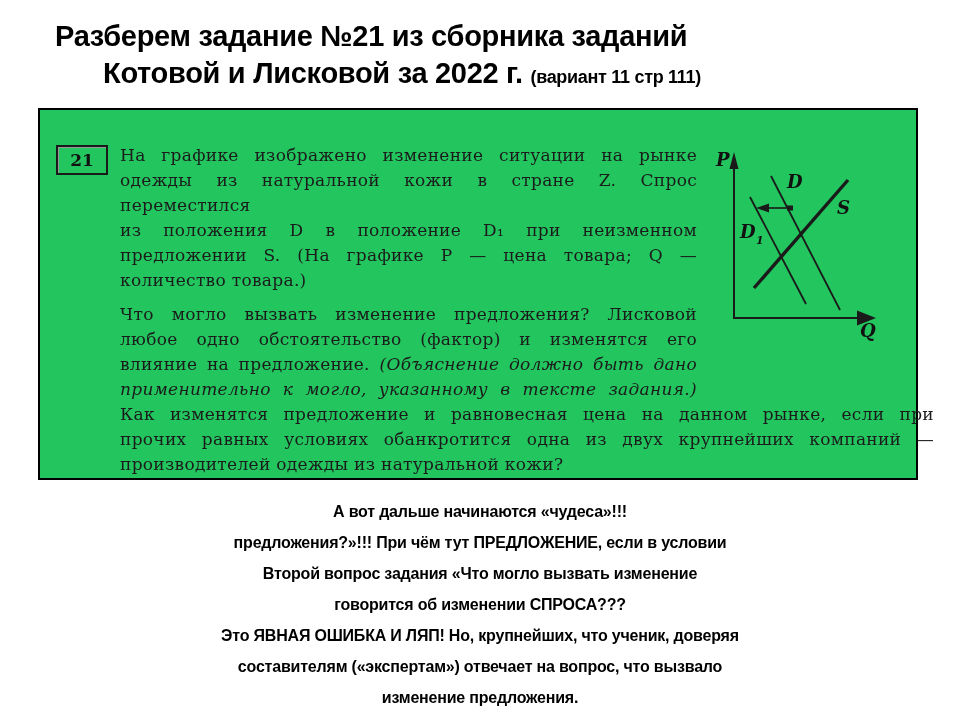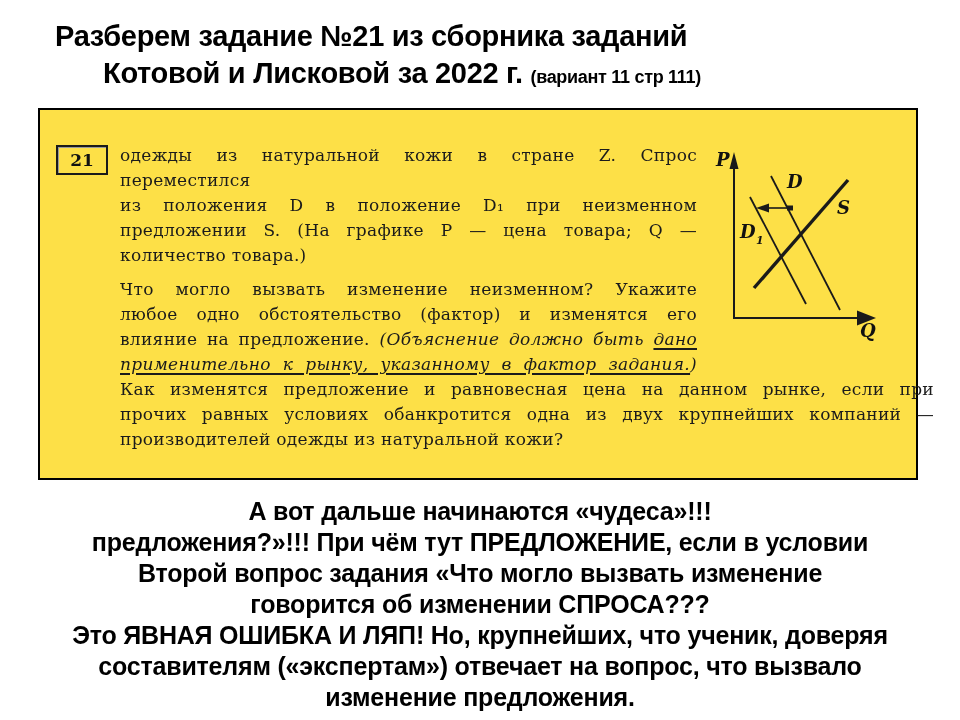--- a/index.html
+++ b/index.html
@@ -15,45 +15,45 @@
   }
   .title-line2 {
     position:absolute; left:103px; top:57px;
     font-size:29px; font-weight:bold; letter-spacing:-0.3px; white-space:nowrap;
   }
   .title-note { font-size:18px; font-weight:bold; }
 
   .task-box {
     position:absolute; left:38px; top:108px;
     width:880px; height:372px;
-    border:2px solid #000; background:#fde047; box-sizing:border-box;
+    border:2px solid #000; background:#22c55e; box-sizing:border-box;
   }
   .task-badge {
     position:absolute; left:16px; top:35px; width:48px; height:26px;
     border:2px solid #1a1a1a; box-shadow:1px 1px 0 #9a9a9a inset;
     display:flex; align-items:center; justify-content:center;
     font-family:"DejaVu Serif", serif; font-weight:bold; font-size:17px; color:#111;
   }
   .graph-wrap { position:absolute; right:2px; top:20px; width:220px; height:230px; }
 
   .task-text {
     position:absolute; left:80px; top:33px; width:814px;
     font-family:"DejaVu Serif", serif; font-size:17px; line-height:25px;
     color:#1b1b1b; letter-spacing:0.3px;
   }
   .tline { width:814px; }
   .narrow { width:577px; }
   .j { text-align:justify; text-align-last:justify; }
   .gap8 { height:9px; }
   .it { font-style:italic; }
-  .u { text-decoration:underline; text-underline-offset:3px; text-decoration-thickness:1.5px; }
+  .u { text-underline-offset:3px; text-decoration-thickness:1.5px; }
 
   .commentary {
     position:absolute; left:0; top:496px; width:960px;
-    text-align:center; font-weight:bold; font-size:25px; line-height:31px;
+    text-align:center; font-weight:bold; font-size:16px; line-height:31px;
     letter-spacing:-0.2px; color:#000;
   }
   .graph-label { font-family:"DejaVu Serif", serif; font-style:italic; font-weight:bold; fill:#111; }
 </style>
 </head>
 <body>
 
 <div class="title-line1">Разберем задание №21 из сборника заданий</div>
 <div class="title-line2"><span>Котовой и Лисковой за 2022 г. </span><span class="title-note">(вариант 11 стр 111)</span></div>
 
@@ -85,29 +85,30 @@
       <text class="graph-label" x="22" y="36" font-size="18">P</text>
       <text class="graph-label" x="166" y="207" font-size="18">Q</text>
       <text class="graph-label" x="93" y="58" font-size="18">D</text>
       <text class="graph-label" x="46" y="108" font-size="18">D</text>
       <text class="graph-label" x="62" y="114" font-size="11">1</text>
       <text class="graph-label" x="143" y="84" font-size="18">S</text>
     </svg>
   </div>
 
   <div class="task-text">
+    <div class="tline narrow j">На графике изображено изменение ситуации на рынке</div>
     <div class="tline narrow j">одежды из натуральной кожи в стране Z. Спрос переместился</div>
     <div class="tline narrow j">из положения D в положение D₁ при неизменном</div>
     <div class="tline narrow j">предложении S. (На графике P — цена товара; Q —</div>
     <div class="tline narrow">количество товара.)</div>
     <div class="gap8"></div>
-    <div class="tline narrow j">Что могло вызвать изменение неизменном? Укажите</div>
+    <div class="tline narrow j">Что могло вызвать изменение предложения? Лисковой</div>
     <div class="tline narrow j">любое одно обстоятельство (фактор) и изменятся его</div>
     <div class="tline narrow j"><span>влияние на предложение. </span><span class="it">(Объяснение должно быть </span><span class="it u">дано</span></div>
-    <div class="tline narrow j"><span class="it u">применительно к рынку, указанному в фактор задания.</span><span class="it">)</span></div>
+    <div class="tline narrow j"><span class="it u">применительно к могло, указанному в тексте задания.</span><span class="it">)</span></div>
     <div class="tline j">Как изменятся предложение и равновесная цена на данном рынке, если при</div>
     <div class="tline j">прочих равных условиях обанкротится одна из двух крупнейших компаний —</div>
     <div class="tline">производителей одежды из натуральной кожи?</div>
   </div>
 </div>
 
 <div class="commentary">
   <div>А вот дальше начинаются «чудеса»!!!</div>
   <div>предложения?»!!! При чём тут ПРЕДЛОЖЕНИЕ, если в условии</div>
   <div>Второй вопрос задания «Что могло вызвать изменение</div>

